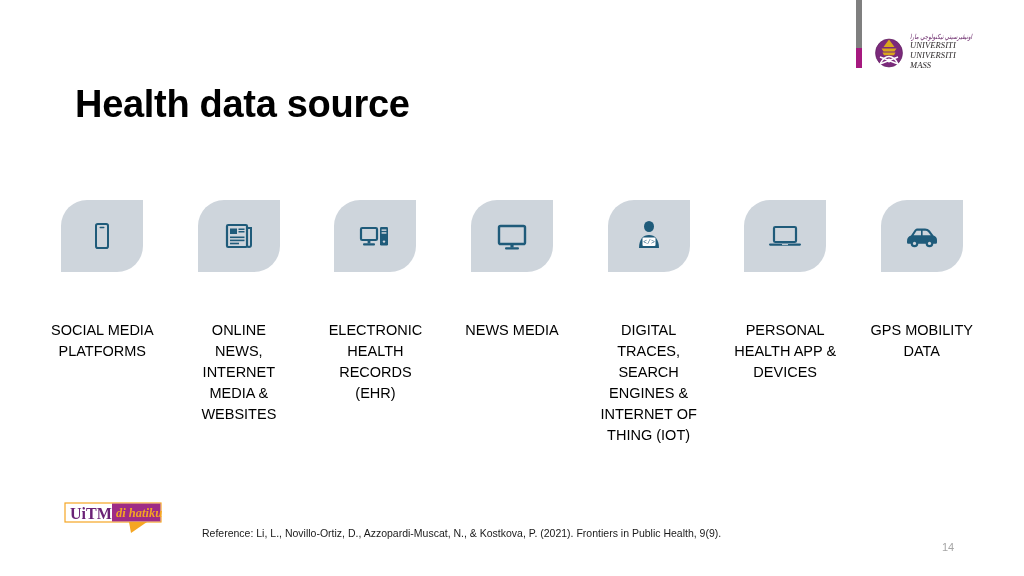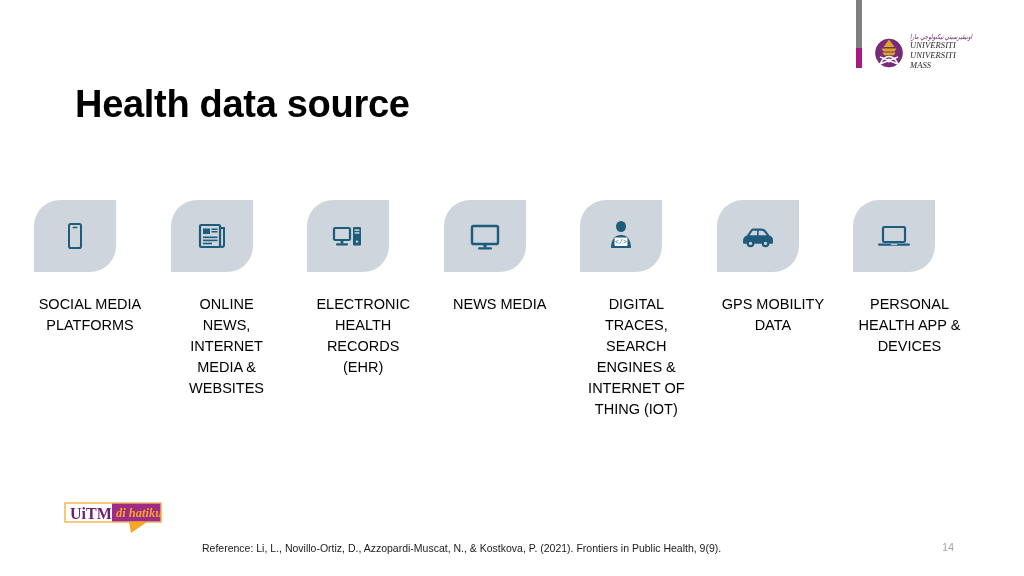--- a/index.html
+++ b/index.html
@@ -93,20 +93,22 @@
     left: 34px;
     top: 200px;
     width: 956px;
     display: flex;
     align-items: flex-start;
   }
   .card {
     flex: 1 1 0;
     display: flex;
     flex-direction: column;
+    align-items: center;
+    gap: 26px;
   }
   .card-tile {
     width: 82px;
     height: 72px;
     background: #ced5dc;
     border-radius: 26px 0 26px 0;
     display: flex;
     align-items: center;
     justify-content: center;
   }
@@ -133,21 +135,20 @@
   }
   #footer-logo svg { display: block; }
 
   #reference-text {
     position: absolute;
     left: 202px;
     top: 527px;
     font-size: 10.5px;
     color: #1a1a1a;
     white-space: nowrap;
-    margin-top: 15px;
   }
 
   #slide-number {
     position: absolute;
     left: 942px;
     top: 541px;
     font-size: 11px;
     color: #a6a6a6;
   }
 </style>
@@ -269,51 +270,51 @@
 SEARCH
 ENGINES &amp;
 INTERNET OF
 THING (IOT)</div>
   </div>
 
   <div class="card">
     <div class="card-tile">
       <span>
         <svg width="38" height="34" viewBox="0 0 38 34" xmlns="http://www.w3.org/2000/svg">
+          <rect x="8" y="8" width="22" height="15" rx="1.3" fill="none" stroke="#1f5b7a" stroke-width="2.2"></rect>
+          <rect x="3" y="24.4" width="32" height="2.3" rx="1.1" fill="#1f5b7a"></rect>
+          <rect x="16" y="25.1" width="6" height="1" fill="#ced5dc"></rect>
+        </svg>
+      </span>
+    </div>
+    <div class="card-label">PERSONAL
+HEALTH APP &amp;
+DEVICES</div>
+  </div>
+
+  <div class="card">
+    <div class="card-tile">
+      <span>
+        <svg width="38" height="34" viewBox="0 0 38 34" xmlns="http://www.w3.org/2000/svg">
           <path d="M4 22.5 C4 19, 5.5 17.3, 8 16.6 L11.5 11.2 C12.3 10, 13.3 9.5, 14.8 9.5 L22 9.5
                    C24 9.5, 25.6 10.3, 26.8 11.6 L30.5 16.4 C32.8 17, 34 18.6, 34 21 L34 23.2
                    C34 24.2, 33.4 24.8, 32.4 24.8 L5.6 24.8 C4.6 24.8, 4 24.2, 4 23.2 Z" fill="#1f5b7a"></path>
           <path d="M13.6 11.8 L18 11.8 L18 16.2 L10.6 16.2 Z" fill="#ced5dc"></path>
           <path d="M19.6 11.8 L22.6 11.8 C23.6 11.8, 24.4 12.2, 25.1 13 L27.8 16.2 L19.6 16.2 Z" fill="#ced5dc"></path>
           <circle cx="11.5" cy="24.4" r="3.8" fill="#1f5b7a"></circle>
           <circle cx="11.5" cy="24.4" r="1.6" fill="#ced5dc"></circle>
           <circle cx="26.5" cy="24.4" r="3.8" fill="#1f5b7a"></circle>
           <circle cx="26.5" cy="24.4" r="1.6" fill="#ced5dc"></circle>
         </svg>
       </span>
     </div>
     <div class="card-label">GPS MOBILITY
 DATA</div>
   </div>
 
-  <div class="card">
-    <div class="card-tile">
-      <span>
-        <svg width="38" height="34" viewBox="0 0 38 34" xmlns="http://www.w3.org/2000/svg">
-          <rect x="8" y="8" width="22" height="15" rx="1.3" fill="none" stroke="#1f5b7a" stroke-width="2.2"></rect>
-          <rect x="3" y="24.4" width="32" height="2.3" rx="1.1" fill="#1f5b7a"></rect>
-          <rect x="16" y="25.1" width="6" height="1" fill="#ced5dc"></rect>
-        </svg>
-      </span>
-    </div>
-    <div class="card-label">PERSONAL
-HEALTH APP &amp;
-DEVICES</div>
-  </div>
-
 </div>
 
 <div id="footer-logo">
   <svg width="112" height="42" viewBox="0 0 112 42" xmlns="http://www.w3.org/2000/svg">
     <rect x="4" y="6" width="96" height="19" fill="#ffffff" stroke="#f5a623" stroke-width="1.2"></rect>
     <text x="9" y="21.5" font-family="'Liberation Serif', serif" font-size="16" font-weight="bold" fill="#6b2276">UiTM</text>
     <rect x="51" y="6.6" width="48.4" height="17.8" fill="#9e2b86"></rect>
     <text x="55" y="20" font-family="'Liberation Serif', serif" font-size="12.5" font-style="italic" font-weight="bold" fill="#f5a623">di hatiku</text>
     <path d="M68 25 L86 25 L70 36 Z" fill="#f5a623"></path>
   </svg>

